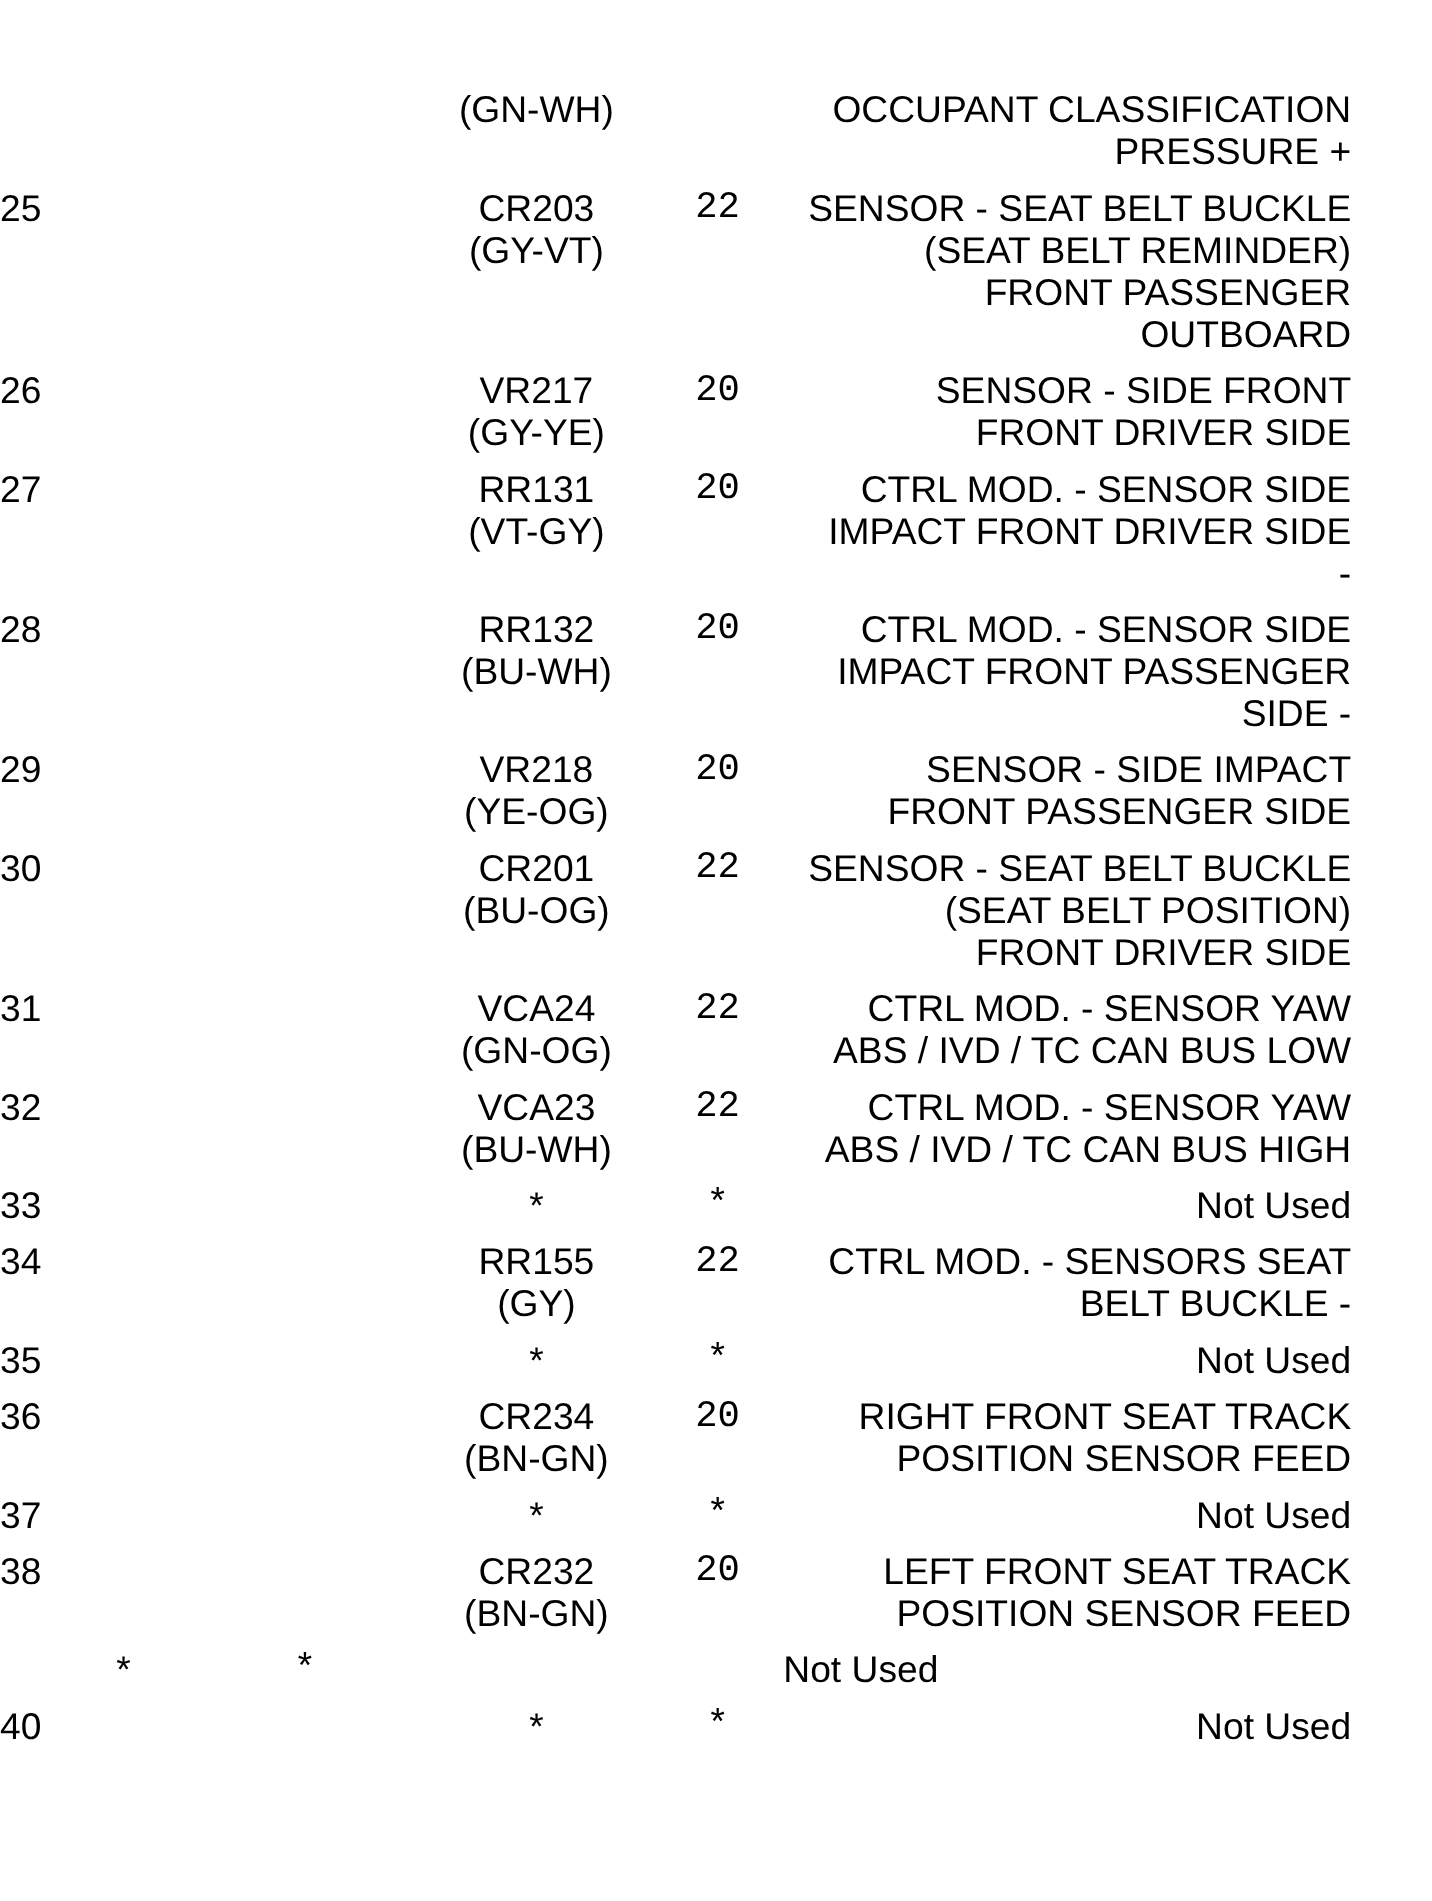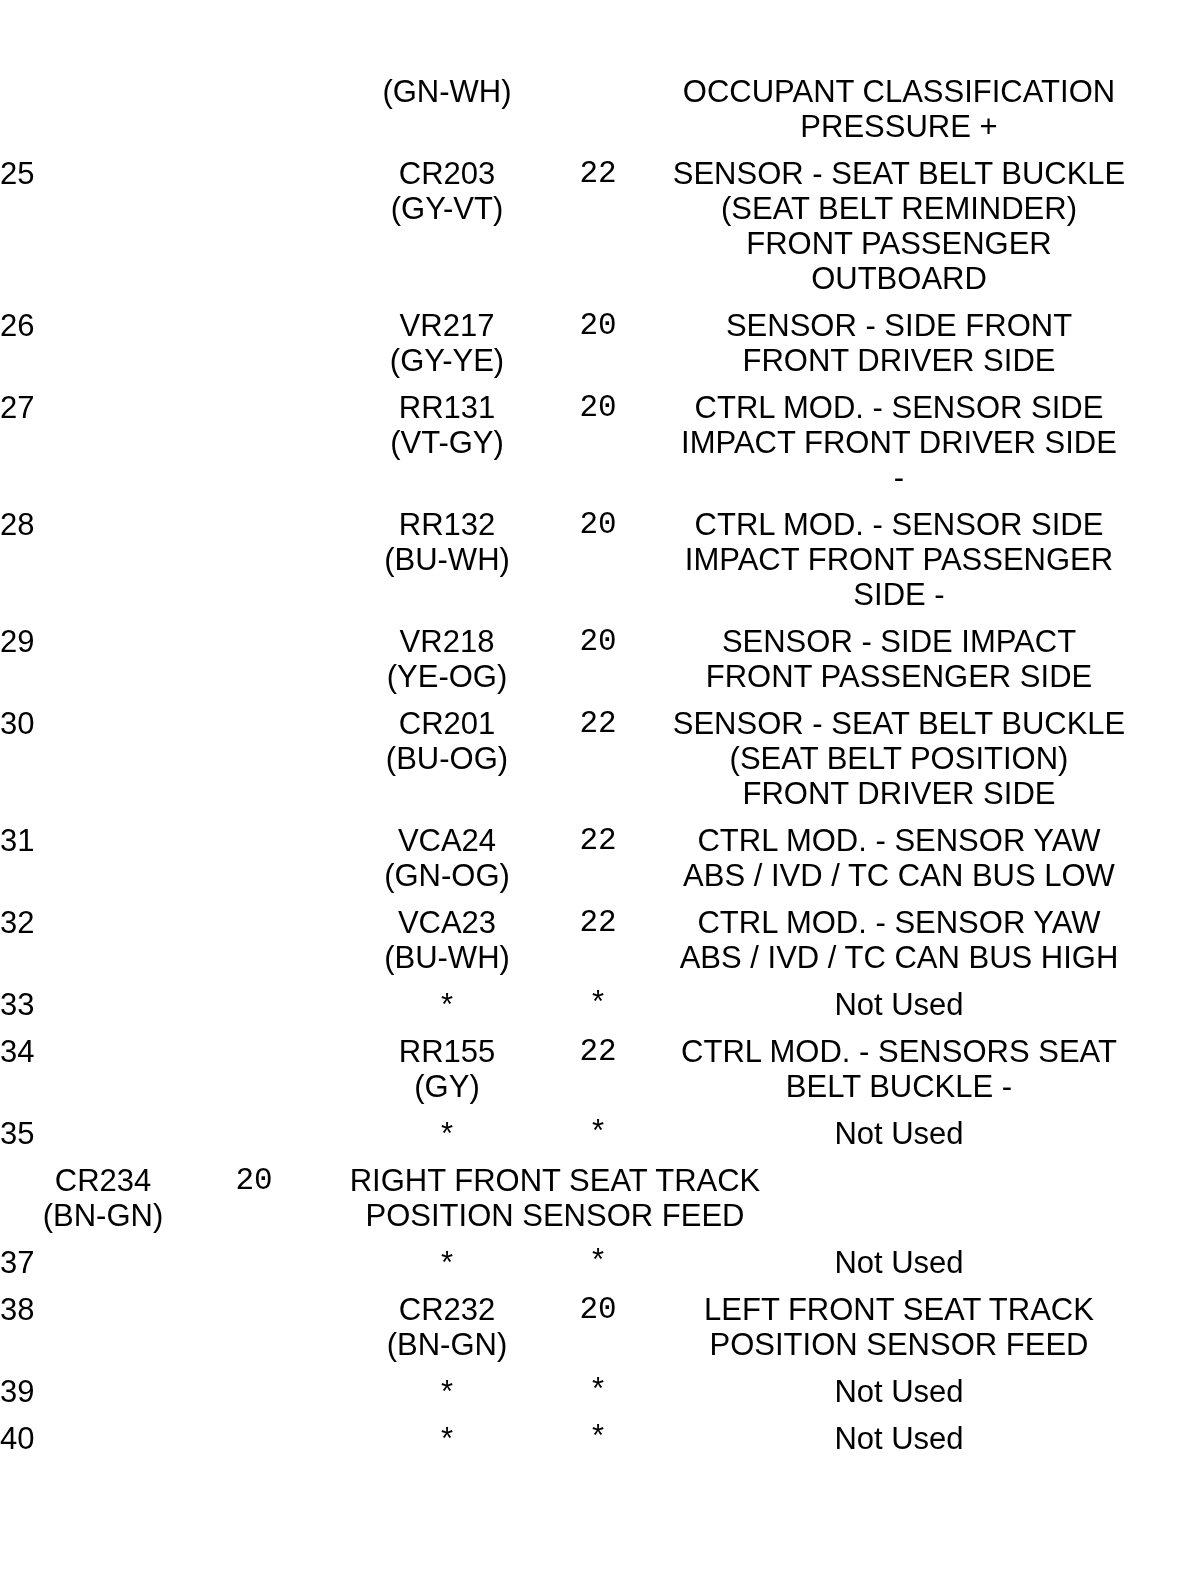--- a/index.html
+++ b/index.html
@@ -41,21 +41,21 @@
   }
   .cell.gauge {
     flex: 0 0 96px;
     text-align: center;
     white-space: nowrap;
     font-family: Liberation Mono, monospace;
   }
   .cell.func {
     margin-left: 26px;
     width: 454px;
-    text-align: center;
+    text-align: right;
   }
 </style>
 </head>
 <body>
 
 <div class="pin-table" id="pin-table">
   <div class="row">
     <div class="cell pin"></div>
     <div class="cell circuit">
 
@@ -169,20 +169,21 @@
     <div class="cell pin">35</div>
     <div class="cell circuit">
       <div class="circuit-code">*</div>
 
     </div>
     <div class="cell gauge">*</div>
     <div class="cell func">Not Used</div>
   </div>
 
   <div class="row">
+    <div class="cell pin">36</div>
     <div class="cell circuit">
       <div class="circuit-code">CR234</div>
       <div class="wire-color">(BN-GN)</div>
     </div>
     <div class="cell gauge">20</div>
     <div class="cell func">RIGHT FRONT SEAT TRACK POSITION SENSOR FEED</div>
   </div>
 
   <div class="row">
     <div class="cell pin">37</div>
@@ -198,21 +199,20 @@
     <div class="cell pin">38</div>
     <div class="cell circuit">
       <div class="circuit-code">CR232</div>
       <div class="wire-color">(BN-GN)</div>
     </div>
     <div class="cell gauge">20</div>
     <div class="cell func">LEFT FRONT SEAT TRACK POSITION SENSOR FEED</div>
   </div>
 
   <div class="row">
-    <div class="cell pin">39</div>
     <div class="cell circuit">
       <div class="circuit-code">*</div>
 
     </div>
     <div class="cell gauge">*</div>
     <div class="cell func">Not Used</div>
   </div>
 
   <div class="row">
     <div class="cell pin">40</div>

